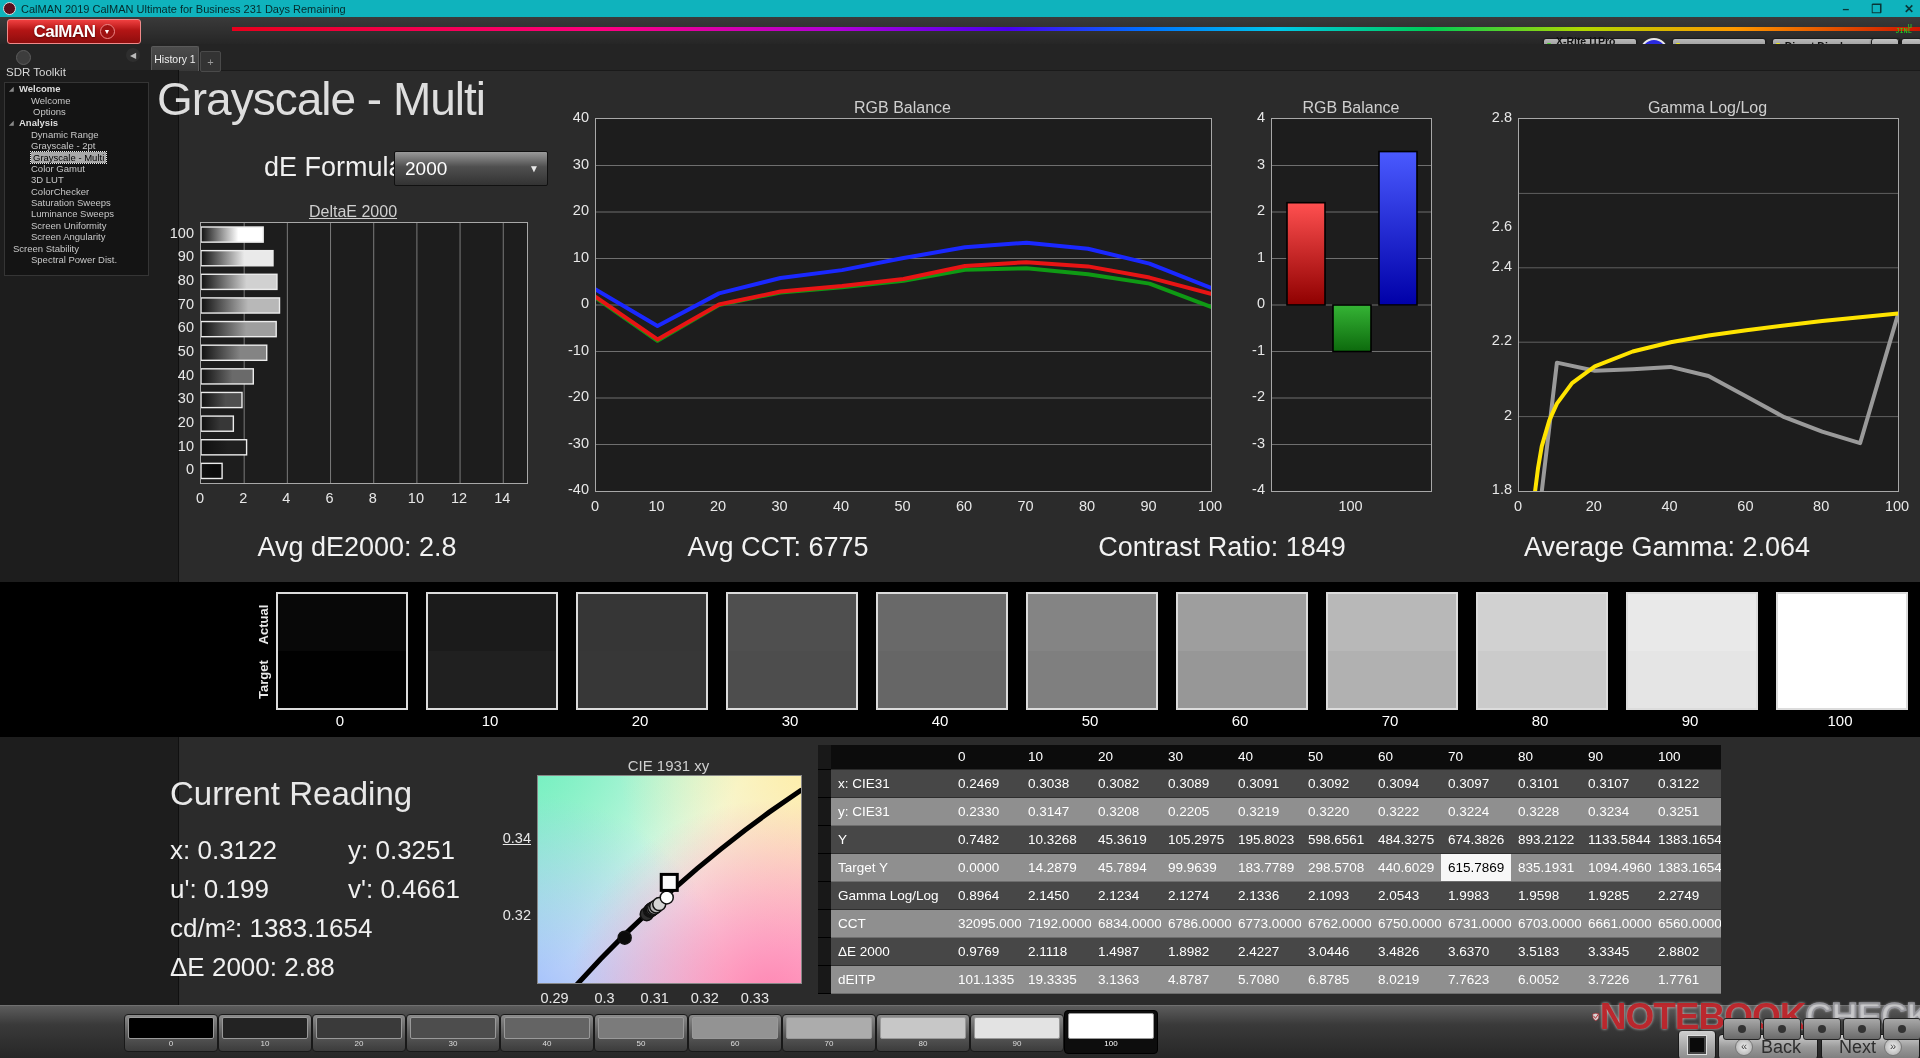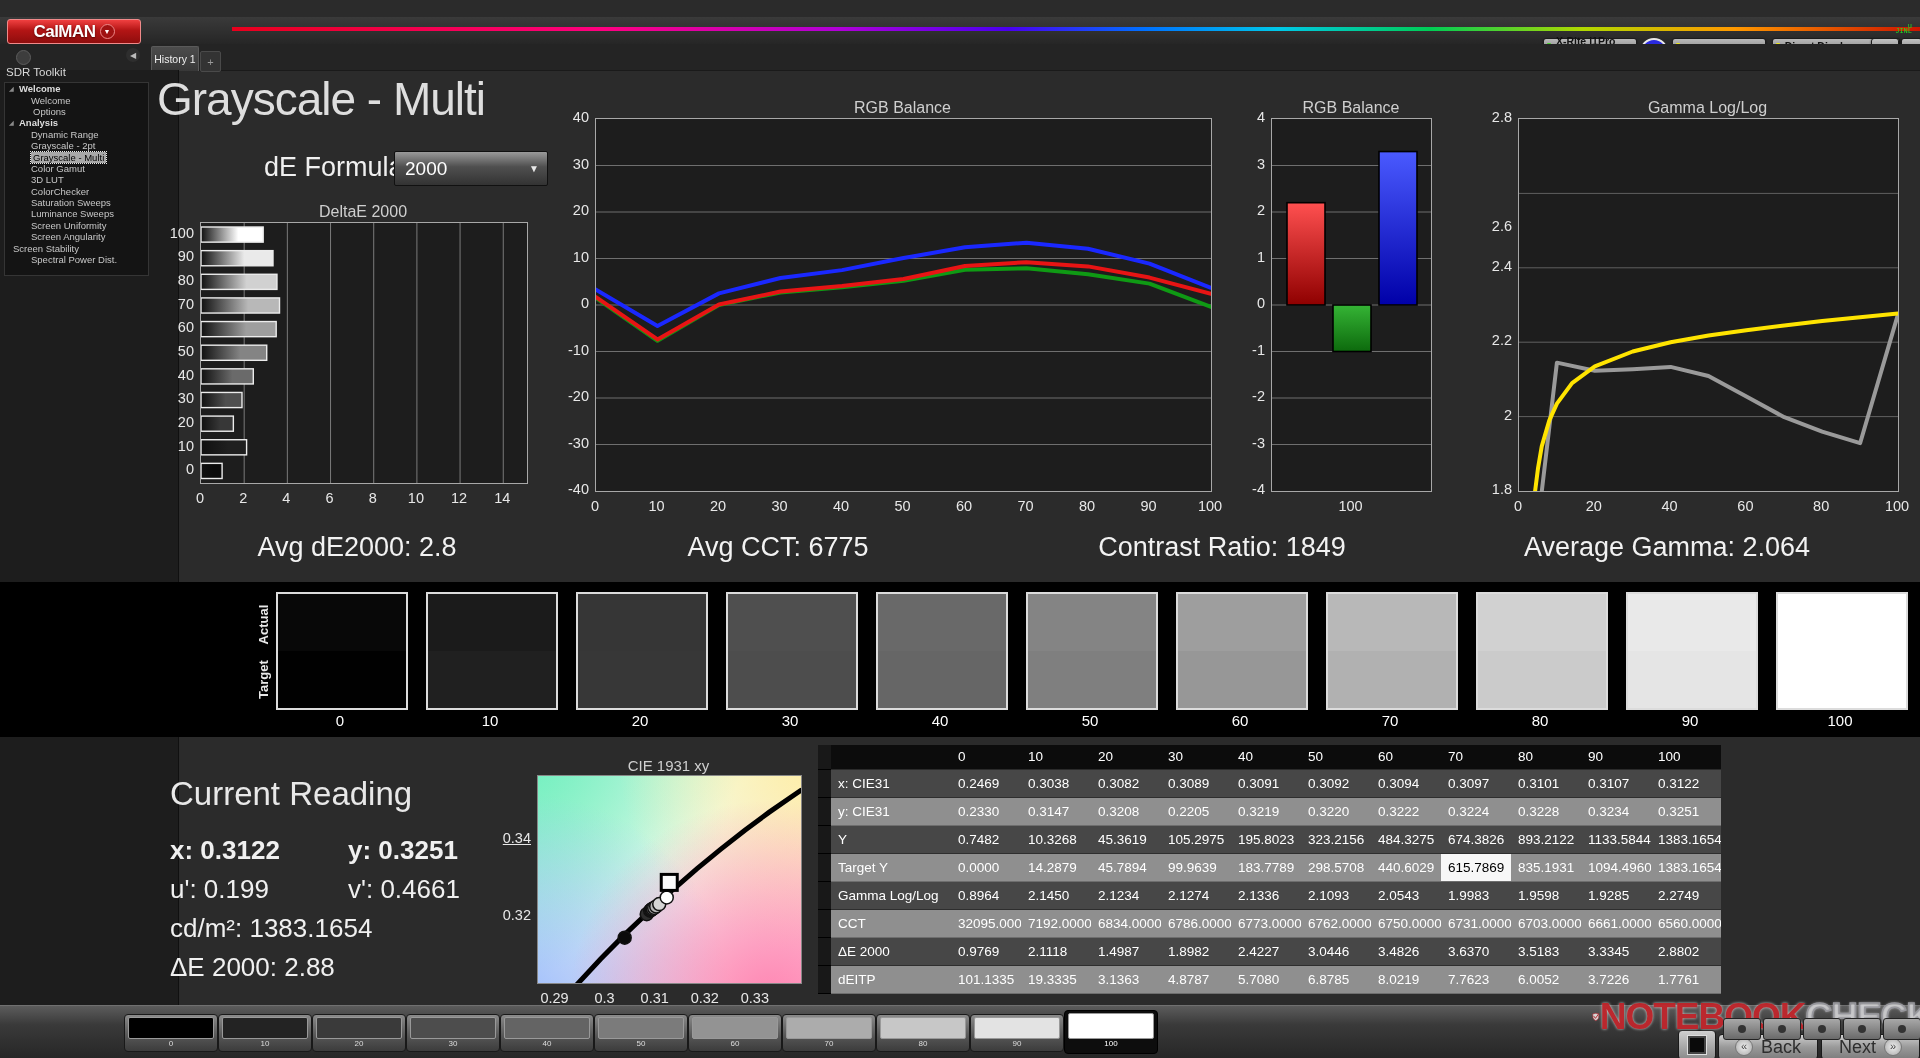--- a/index.html
+++ b/index.html
@@ -131,20 +131,29 @@
   #wm-text{font-weight:bold;font-size:37px;letter-spacing:-1px;white-space:nowrap;
            text-shadow:0 0 3px rgba(255,255,255,.8);}
   #wm-text .p1{color:#c0272d;}
   #wm-text .p2{color:rgba(190,190,195,.35);-webkit-text-stroke:1.5px #9a9aa0;}
 </style>
 </head>
 <body>
 
 <div id="stage">
 
+  <div class="abs" id="titlebar">
+    <span id="title-icon"></span>
+    <span>CalMAN 2019 CalMAN Ultimate for Business 231 Days Remaining</span>
+    <div id="win-controls">
+      <span>–</span>
+      <span>❐</span>
+      <span>✕</span>
+    </div>
+  </div>
 
   <div class="abs" id="appbar"></div>
   <div class="abs" id="logo">
     <span class="txt">CalMAN</span>
     <span class="drop">▼</span>
   </div>
   <div class="abs" id="rainbow"></div>
   <div class="abs" id="osd-green">u<br>JINL</div>
 
   <div class="tb-btn" style="left:1543px;width:92px;">
@@ -234,21 +243,21 @@
       </div>
     </div>
 
   <div class="abs" id="page-title">Grayscale - Multi</div>
   <div class="abs" id="de-label">dE Formula:</div>
   <div class="abs" id="de-select">
     <span class="val">2000</span>
     <span class="car">▼</span>
   </div>
 
-  <div class="ctitle" style="left:200px;top:203px;width:326px;">DeltaE 2000</div>
+  <div class="ctitle" style="left:190px;top:203px;width:326px;text-decoration:underline;">DeltaE 2000</div>
   <div class="ctitle" style="left:595px;top:99px;width:615px;">RGB Balance</div>
   <div class="ctitle" style="left:1271px;top:99px;width:160px;">RGB Balance</div>
   <div class="ctitle" style="left:1518px;top:99px;width:379px;">Gamma Log/Log</div>
   <div class="ctitle" style="left:537px;top:757px;width:263px;font-size:15px;">CIE 1931 xy</div>
 
   <div id="chart-de">
       <div class="plot" style="left: 200px; top: 222px; width: 326px; height: 260px;">
         <svg width="326" height="260" style="position:absolute;left:0;top:0;overflow:hidden">
           <line x1="43.17880794701987" y1="0" x2="43.17880794701987" y2="260" stroke="#7a7a7a" stroke-width="1"></line>
           <line x1="86.35761589403974" y1="0" x2="86.35761589403974" y2="260" stroke="#7a7a7a" stroke-width="1"></line>
@@ -581,21 +590,21 @@
       <div class="cell light">0.3228</div>
       <div class="cell light">0.3234</div>
       <div class="cell light">0.3251</div>
       <div class="cell edge"></div>
       <div class="cell dark">Y</div>
       <div class="cell dark">0.7482</div>
       <div class="cell dark">10.3268</div>
       <div class="cell dark">45.3619</div>
       <div class="cell dark">105.2975</div>
       <div class="cell dark">195.8023</div>
-      <div class="cell dark">323.2156</div>
+      <div class="cell dark">598.6561</div>
       <div class="cell dark">484.3275</div>
       <div class="cell dark">674.3826</div>
       <div class="cell dark">893.2122</div>
       <div class="cell dark">1133.5844</div>
       <div class="cell dark">1383.1654</div>
       <div class="cell edge"></div>
       <div class="cell light">Target Y</div>
       <div class="cell light">0.0000</div>
       <div class="cell light">14.2879</div>
       <div class="cell light">45.7894</div>
@@ -675,21 +684,21 @@
   </div>
 
   <div class="abs" id="watermark">
     <svg width="62" height="66" viewBox="0 0 62 66">
       <path d="M6 8 L31 3 L56 8 L54 40 Q52 54 31 63 Q10 54 8 40 Z" fill="rgba(245,245,245,0.85)" stroke="#b8292f" stroke-width="5"></path>
       <path d="M16 28 L28 44 L52 10" fill="none" stroke="#b8292f" stroke-width="8" stroke-linecap="round"></path>
     </svg>
     <div id="wm-text"><span class="p1">NOTEBOOK</span><span class="p2">CHECK</span></div>
   </div>
 
-<div class="cr-line" style="top: 835px; font-weight: bold;">
+<div class="cr-line" style="top: 835px;">
       <span class="c1">x: 0.3122</span>
       <span>y: 0.3251</span>
     </div>
     <div class="cr-line" style="top: 874px;">
       <span class="c1">u': 0.199</span>
       <span>v': 0.4661</span>
     </div>
     <div class="cr-line" style="top: 913px;">
       <span>cd/m²: 1383.1654</span>
     </div>

